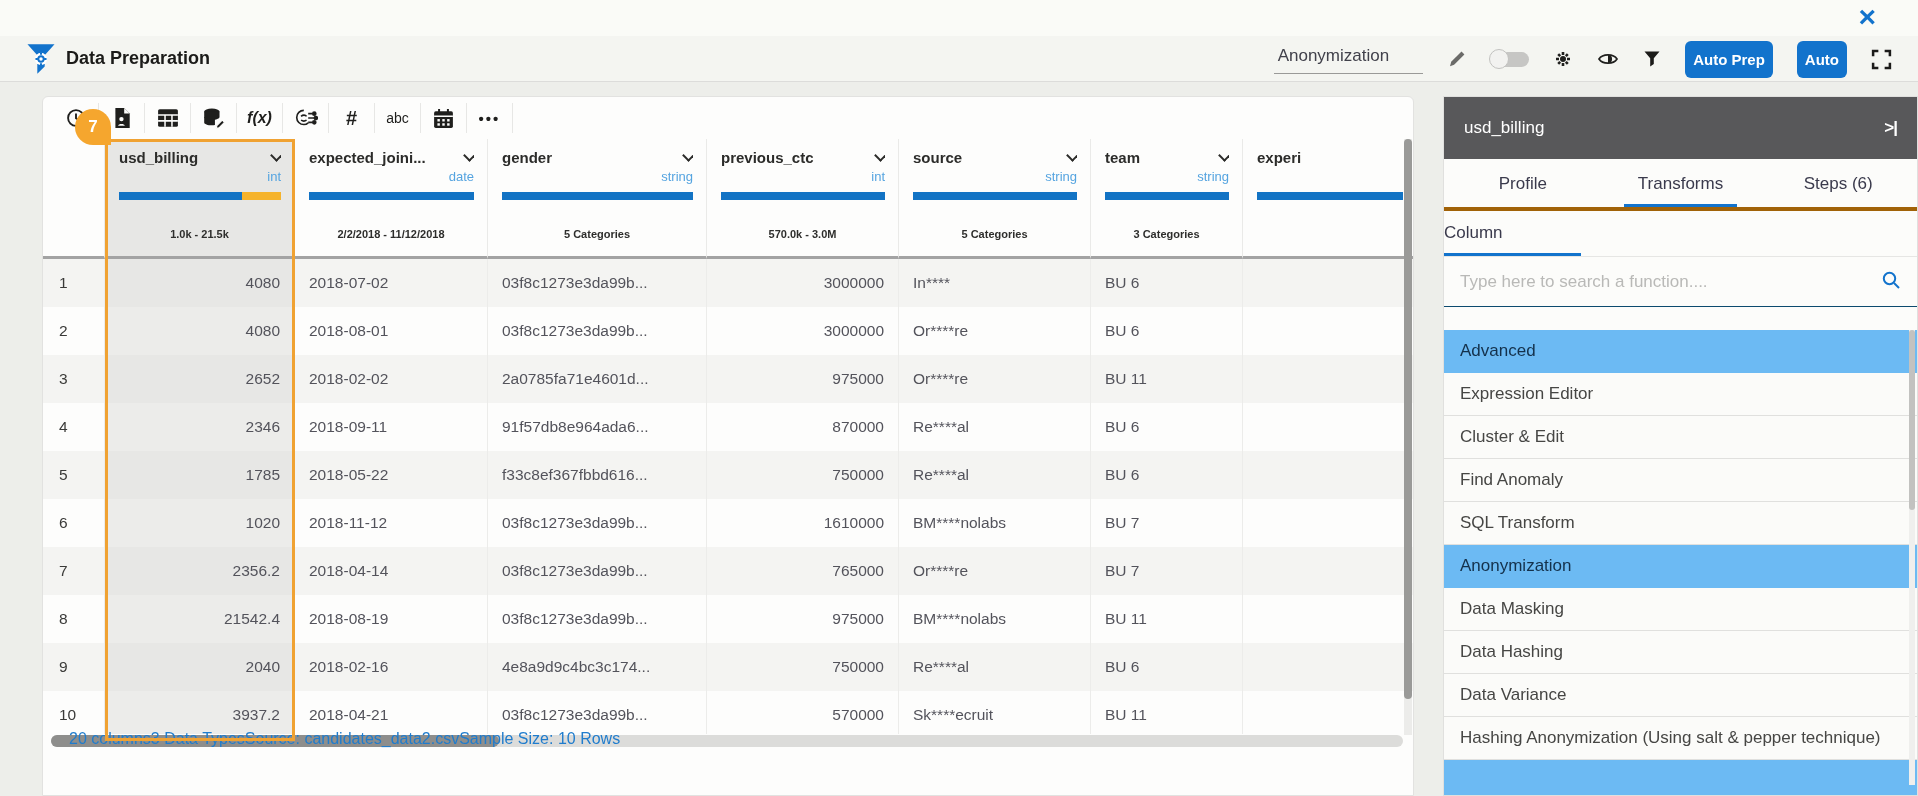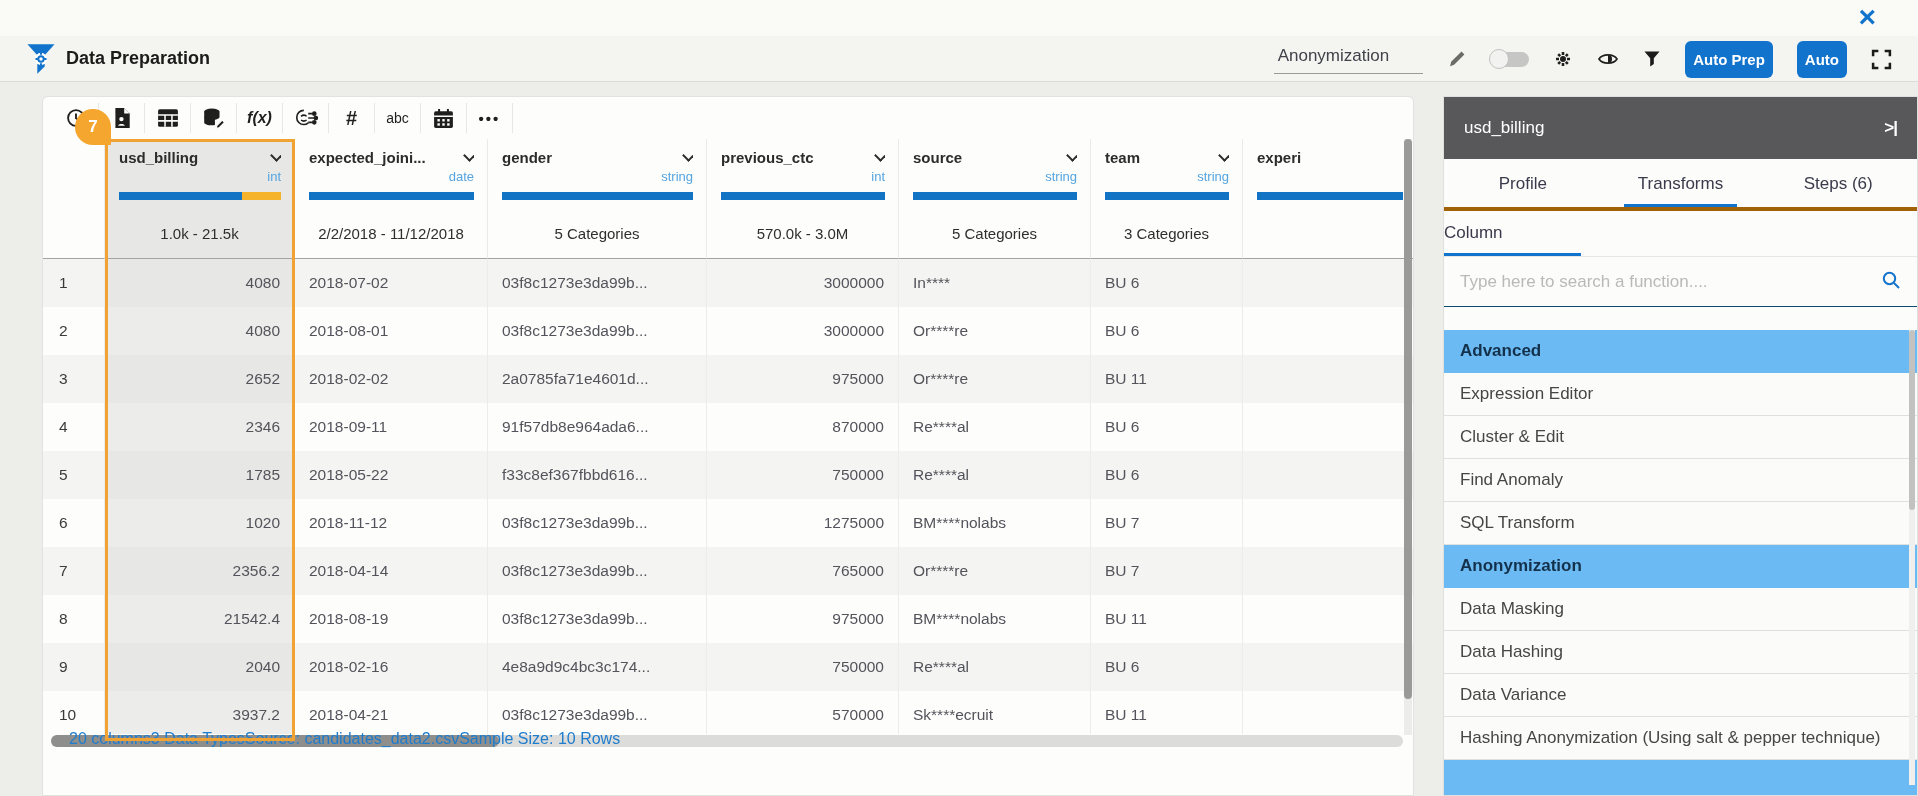--- a/index.html
+++ b/index.html
@@ -27,21 +27,21 @@
   .ttext.fx{font-style:italic;font-size:16px;}
   .ttext.abc{font-weight:normal;font-size:14px;}
   .grid{display:grid;grid-template-columns:62px 190px 193px 219px 192px 192px 152px 174px;}
   .hc{height:76px;border-right:1px solid #eaeae8;padding:10px 13px 0 14px;}
   .hc.sel{background:#e7e7e5;}
   .hname{display:flex;justify-content:space-between;align-items:center;font-weight:bold;font-size:15px;color:#2c2c2a;white-space:nowrap;overflow:hidden;}
   .chev{width:9px;height:9px;border-right:2px solid #2b2b29;border-bottom:2px solid #2b2b29;transform:rotate(45deg);margin-top:-5px;flex:none;margin-left:6px;}
   .htype{text-align:right;font-size:13px;color:#55a4e0;margin-top:3px;height:17px;}
   .hbar{height:8px;background:#1273c4;margin-top:6px;}
   .hbar.split{background:linear-gradient(to right,#1273c4 76%,#f5b32c 76%);}
-  .rc{height:44px;border-right:1px solid #eaeae8;border-bottom:1px solid #a3a3a3;text-align:center;font-size:15px;color:#2e2e2c;line-height:38px;white-space:nowrap;overflow:hidden;}
+  .rc{height:44px;border-right:1px solid #eaeae8;border-bottom:3px solid #a3a3a3;text-align:center;font-size:11px;color:#2e2e2c;line-height:38px;white-space:nowrap;overflow:hidden;font-weight:bold;}
   .rc.sel{background:#e7e7e5;}
   .rowswrap{height:475px;overflow:hidden;}
   .dc{height:48px;line-height:48px;padding:0 14px;font-size:15.5px;color:#53535b;border-right:1px solid #ececea;white-space:nowrap;overflow:hidden;background:#fdfdfc;}
   .drow:nth-child(odd) .dc{background:#f4f4f2;}
   .dc.rn{color:#3a3a38;padding-left:16px;}
   .dc.num{text-align:right;}
   .dc.sel{background:#ececea;}
   .drow:nth-child(odd) .dc.sel{background:#e7e7e5;}
   .hscroll{position:absolute;left:8px;top:638px;width:1352px;height:12px;background:#dcdcda;border-radius:6px;}
   .hthumb{width:448px;height:12px;background:#8e8e8c;border-radius:6px;}
@@ -60,21 +60,21 @@
   .ptab{flex:1;text-align:center;line-height:50px;font-size:17px;color:#3a3a4c;position:relative;cursor:pointer;}
   .ptab.active::after{content:"";position:absolute;left:14%;bottom:0;width:72%;height:3px;background:#1273cc;}
   .subtab{height:46px;border-bottom:1px solid #e6e6e4;position:relative;}
   .subtab span{line-height:43px;font-size:17px;color:#3a3a4c;display:inline-block;cursor:pointer;}
   .subtab::after{content:"";position:absolute;left:0;bottom:0;width:137px;height:3px;background:#1273cc;}
   .psearch{height:50px;display:flex;align-items:center;padding:0 16px;border-bottom:1px solid #0c4a6e;}
   .psearch .ph{color:#b9b9b7;font-size:17px;}
   .psearch .mag{margin-left:auto;cursor:pointer;}
   .plist{margin-top:23px;}
   .item{height:43px;line-height:42px;padding:0 16px;font-size:17px;color:#464644;background:#fbfbf9;border-bottom:1px solid #e0e0de;white-space:nowrap;overflow:hidden;cursor:pointer;}
-  .item.hl{background:#6cbaf3;font-weight:bold;color:#14314b;border-bottom:1px solid #6cbaf3;}
+  .item.hl{background:#6cbaf3;font-weight:normal;color:#14314b;border-bottom:1px solid #6cbaf3;}
   .pscroll{position:absolute;right:2px;top:233px;width:6px;height:455px;background:#efefed;}
   .pthumb{width:6px;height:180px;background:#c2c2c0;border-radius:3px;}
 </style>
 </head>
 <body>
 
 <div class="screen">
 
   <div class="top-strip">
     <span class="close">×</span>
@@ -328,21 +328,21 @@
             <div class="dc num">750000</div>
             <div class="dc">Re****al</div>
             <div class="dc">BU 6</div>
             <div class="dc"></div>
           </div>
           <div class="grid drow">
             <div class="dc rn">6</div>
             <div class="dc num sel">1020</div>
             <div class="dc">2018-11-12</div>
             <div class="dc">03f8c1273e3da99b...</div>
-            <div class="dc num">1275000</div>
+            <div class="dc num">1610000</div>
             <div class="dc">BM****nolabs</div>
             <div class="dc">BU 7</div>
             <div class="dc"></div>
           </div>
           <div class="grid drow">
             <div class="dc rn">7</div>
             <div class="dc num sel">2356.2</div>
             <div class="dc">2018-04-14</div>
             <div class="dc">03f8c1273e3da99b...</div>
             <div class="dc num">765000</div>

